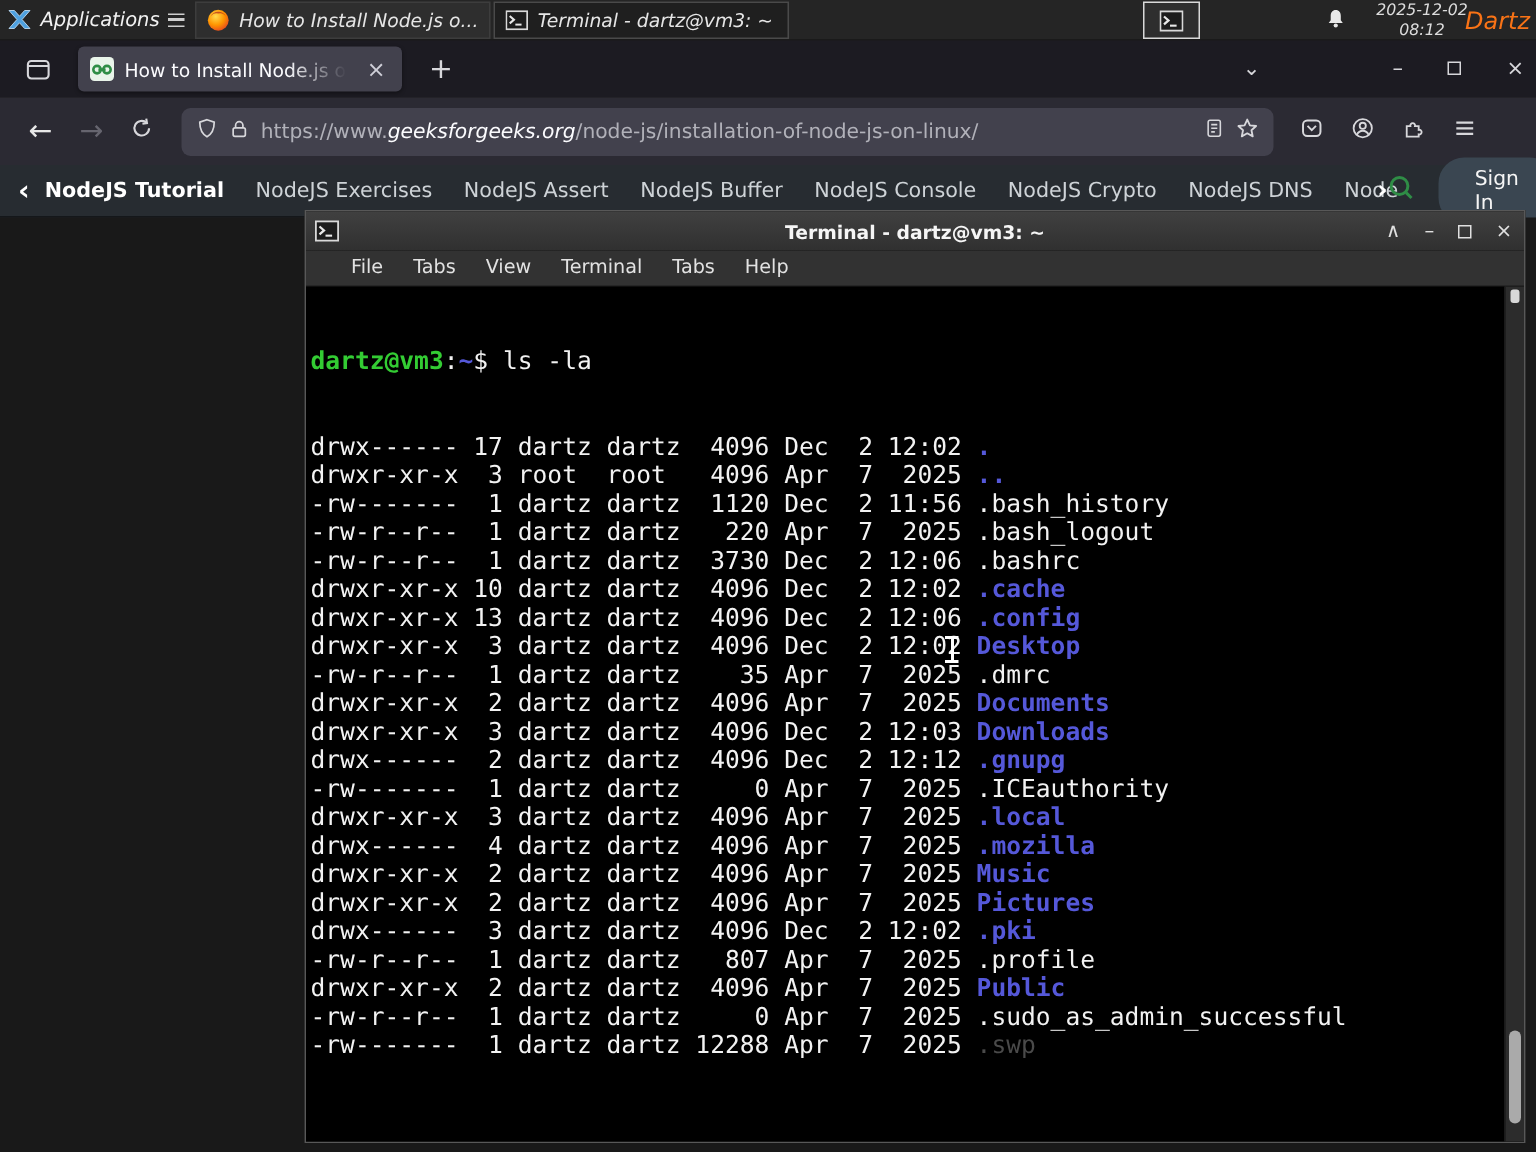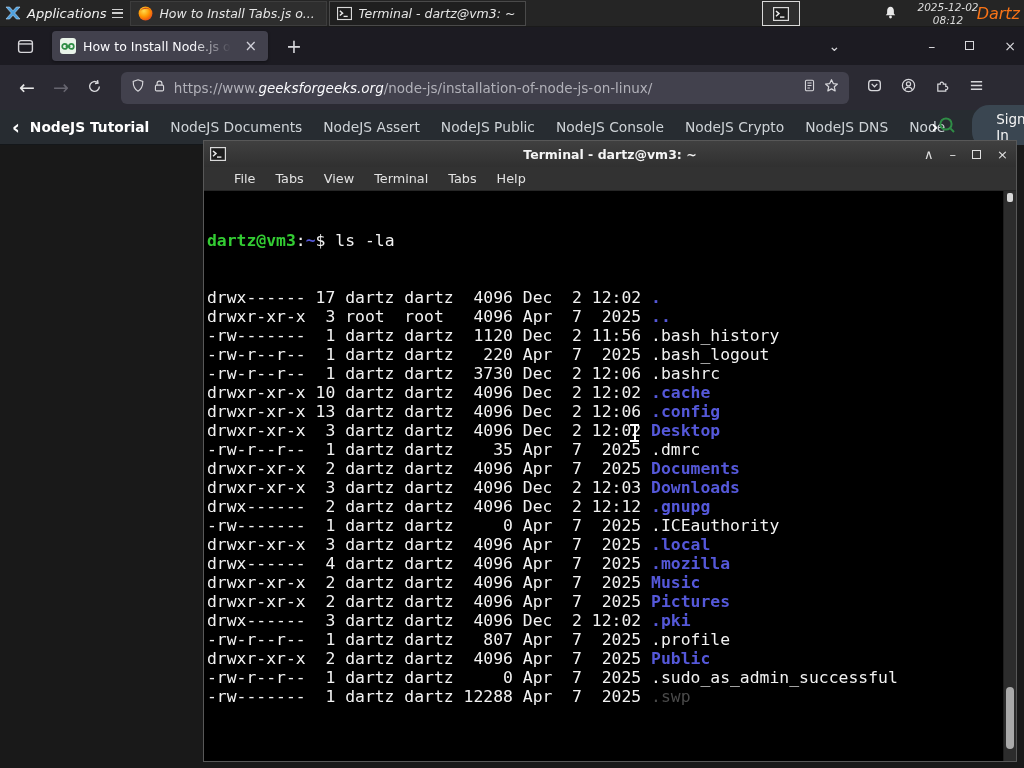--- a/index.html
+++ b/index.html
@@ -103,21 +103,21 @@
                 <radialGradient id="fxg" cx="38%" cy="32%" r="75%">
                   <stop offset="0%" stop-color="#ffdb4d"></stop>
                   <stop offset="55%" stop-color="#ff9500"></stop>
                   <stop offset="100%" stop-color="#e8451f"></stop>
                 </radialGradient>
               </defs>
               <circle cx="8" cy="8" r="7.4" fill="url(#fxg)"></circle>
               <path d="M2.5 5.5 A6 6 0 0 1 13.5 5.5 A5 5 0 0 0 8 3.2 A5.5 5.5 0 0 0 2.5 5.5 Z" fill="#b5301c" opacity="0.75"></path>
             </svg>
           </span>
-          <span class="tlabel">How to Install Tabs.js o...</span>
+          <span class="tlabel">How to Install Node.js o...</span>
         </div>
         <div class="taskbtn active">
           <span class="ticon">
             <svg viewBox="0 0 16 16" width="15" height="15">
               <rect x="0.6" y="1.6" width="14.8" height="12.8" fill="#1d1d1d" stroke="#d9d9d9" stroke-width="1.2"></rect>
               <path d="M3 5 L6 7.6 L3 10.2" stroke="#e8e8e8" stroke-width="1.5" fill="none"></path>
               <rect x="7" y="10.4" width="4.4" height="1.4" fill="#e8e8e8"></rect>
             </svg>
           </span>
           <span class="tlabel">Terminal - dartz@vm3: ~</span>
@@ -211,23 +211,23 @@
             </svg></span>
         <span><svg viewBox="0 0 16 16" width="15" height="15" stroke="#d7d7db" stroke-width="1.6">
               <path d="M2 4 h12 M2 8 h12 M2 12 h12"></path>
             </svg></span>
       </div>
     </div>
     <div id="sitenav">
       <span class="nav-chevron">‹</span>
       <div id="site-nav-items">
           <span class="nav-item nav-item-first">NodeJS Tutorial</span>
-          <span class="nav-item">NodeJS Documents</span>
+          <span class="nav-item">NodeJS Exercises</span>
           <span class="nav-item">NodeJS Assert</span>
-          <span class="nav-item">NodeJS Public</span>
+          <span class="nav-item">NodeJS Buffer</span>
           <span class="nav-item">NodeJS Console</span>
           <span class="nav-item">NodeJS Crypto</span>
           <span class="nav-item">NodeJS DNS</span>
           <span class="nav-item">Node</span>
         </div>
       <span class="nav-chevron-right">›</span>
       <span class="spacer"></span>
       <span><svg viewBox="0 0 18 18" width="18" height="18" fill="none" stroke="#2f8d46" stroke-width="2">
             <circle cx="8" cy="8" r="5.6"></circle>
             <path d="M12.4 12.4 L16 16"></path>

